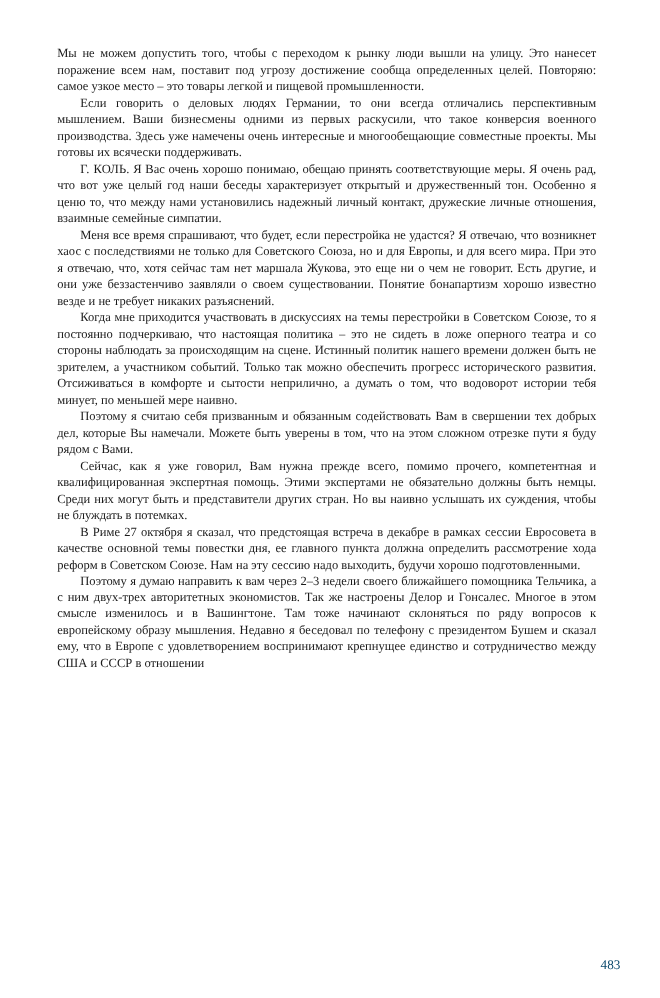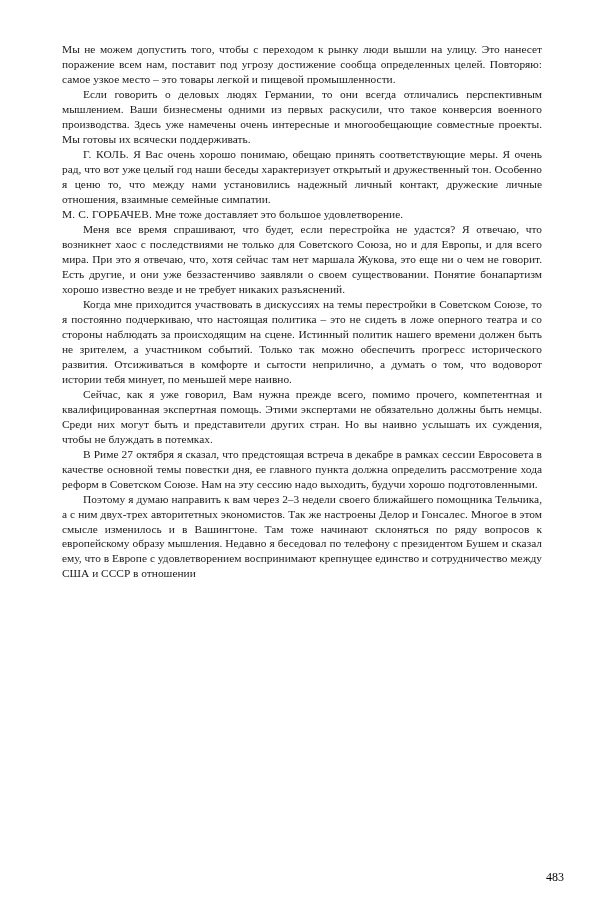--- a/index.html
+++ b/index.html
@@ -23,62 +23,61 @@
     box-sizing: border-box;
     padding: 42px 58px 30px 52px;
   }
   .body-text {
     font-size: 11.4px;
     line-height: 1.315;
     text-align: justify;
     text-justify: inter-word;
     -webkit-hyphens: auto;
     hyphens: auto;
-    margin-left: 10px;
   }
   .body-text p {
     margin: 0;
     text-indent: 21px;
   }
   .body-text p.noindent {
     text-indent: 0;
   }
   .speaker {
     font-weight: normal;
     letter-spacing: 0.15px;
   }
   .page-number {
     position: absolute;
     right: 36px;
     bottom: 22px;
     font-size: 12px;
     font-family: "Liberation Serif", serif;
-    color: #000000;
+    color: #0c4a6e;
   }
 </style>
 </head>
 <body>
 
 <div class="page">
   <div class="body-text">
 
     <p class="noindent"><span>Мы не можем допустить того, чтобы с переходом к рынку люди вышли на улицу. Это нанесет поражение всем нам, поставит под угрозу достижение сообща определенных целей. Повторяю: самое узкое место – это товары легкой и пищевой промышленности.</span></p>
 
     <p><span>Если говорить о деловых людях Германии, то они всегда отличались перспективным мышлением. Ваши бизнесмены одними из первых раскусили, что такое конверсия военного производства. Здесь уже намечены очень интересные и многообещающие совместные проекты. Мы готовы их всячески поддерживать.</span></p>
 
     <p><span class="speaker">Г. КОЛЬ.</span> <span>Я Вас очень хорошо понимаю, обещаю принять соответствующие меры. Я очень рад, что вот уже целый год наши беседы характеризует открытый и дружественный тон. Особенно я ценю то, что между нами установились надежный личный контакт, дружеские личные отношения, взаимные семейные симпатии.</span></p>
 
-    <p class="noindent"><span class="speaker">М. С. ГОРБАЧЕВ.</span> <span>Мне тоже доставляет это большое удовлетворение.</span></p>
 
 
     <p><span>Меня все время спрашивают, что будет, если перестройка не удастся? Я отвечаю, что возникнет хаос с последствиями не только для Советского Союза, но и для Европы, и для всего мира. При это я отвечаю, что, хотя сейчас там нет маршала Жукова, это еще ни о чем не говорит. Есть другие, и они уже беззастенчиво заявляли о своем существовании. Понятие бонапартизм хорошо известно везде и не требует никаких разъяснений.</span></p>
 
     <p><span>Когда мне приходится участвовать в дискуссиях на темы перестройки в Советском Союзе, то я постоянно подчеркиваю, что настоящая политика – это не сидеть в ложе оперного театра и со стороны наблюдать за происходящим на сцене. Истинный политик нашего времени должен быть не зрителем, а участником событий. Только так можно обеспечить прогресс исторического развития. Отсиживаться в комфорте и сытости неприлично, а думать о том, что водоворот истории тебя минует, по меньшей мере наивно.</span></p>
 
 
+    <p><span>Поэтому я считаю себя призванным и обязанным содействовать Вам в свершении тех добрых дел, которые Вы намечали. Можете быть уверены в том, что на этом сложном отрезке пути я буду рядом с Вами.</span></p>
 
     <p><span>Сейчас, как я уже говорил, Вам нужна прежде всего, помимо прочего, компетентная и квалифицированная экспертная помощь. Этими экспертами не обязательно должны быть немцы. Среди них могут быть и представители других стран. Но вы наивно услышать их суждения, чтобы не блуждать в потемках.</span></p>
 
 
     <p><span>В Риме 27 октября я сказал, что предстоящая встреча в декабре в рамках сессии Евросовета в качестве основной темы повестки дня, ее главного пункта должна определить рассмотрение хода реформ в Советском Союзе. Нам на эту сессию надо выходить, будучи хорошо подготовленными.</span></p>
 
     <p><span>Поэтому я думаю направить к вам через 2–3 недели своего ближайшего помощника Тельчика, а с ним двух-трех авторитетных экономистов. Так же настроены Делор и Гонсалес. Многое в этом смысле изменилось и в Вашингтоне. Там тоже начинают склоняться по ряду вопросов к европейскому образу мышления. Недавно я беседовал по телефону с президентом Бушем и сказал ему, что в Европе с удовлетворением воспринимают крепнущее единство и сотрудничество между США и СССР в отношении</span></p>
 
   </div>
 

